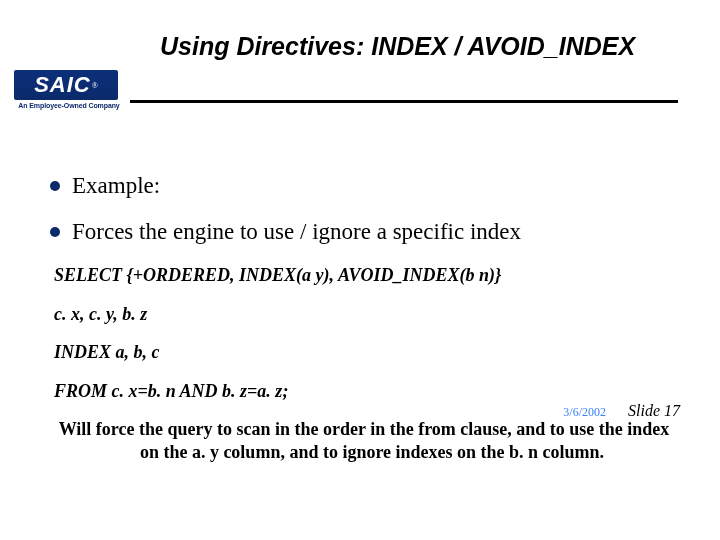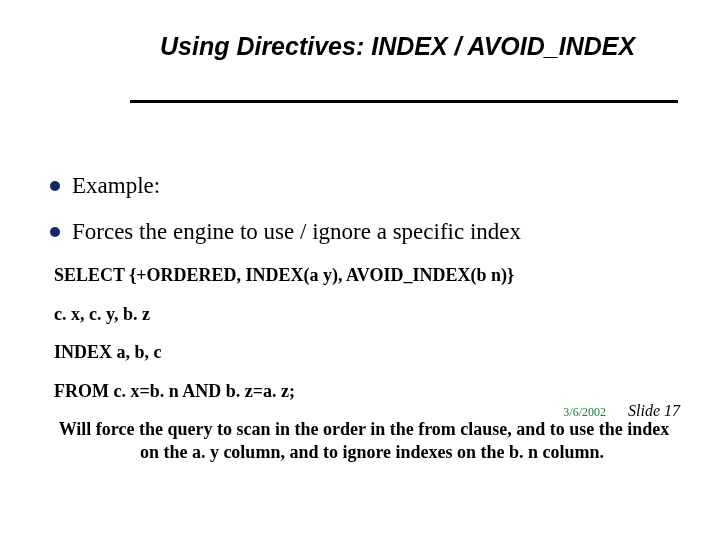--- a/index.html
+++ b/index.html
@@ -87,57 +87,64 @@
     line-height: 1.22;
   }
   .sub {
     font-size: 18px;
     font-weight: bold;
     margin-left: 4px;
     margin-bottom: 16px;
     line-height: 1.25;
   }
   .subline + .subline { margin-bottom: 16px; }
-  .subline { margin-bottom: 16px; }
+  .subline { margin-bottom: 16px; font-style: italic; }
   .explain {
     font-size: 18px;
     font-weight: bold;
     margin-left: 4px;
     line-height: 1.28;
     text-indent: -16px;
     padding-left: 16px;
     text-align: center;
   }
   .footer {
     position: absolute;
     bottom: 16px;
     right: 40px;
     display: flex;
     align-items: baseline;
     gap: 22px;
   }
   .date {
     font-family: "Times New Roman", Times, serif;
     font-size: 12px;
-    color: #15803d;
+    color: #3b82f6;
   }
   .slidenum {
     font-family: "Times New Roman", Times, serif;
     font-style: italic;
     font-size: 16px;
     color: #000;
   }
 </style>
 </head>
 <body>
 
 <div class="slide">
 
   <div class="title">Using Directives:  INDEX / AVOID_INDEX</div>
 
+  <div class="logo-wrap">
+    <div class="logo-box">
+      <span class="logo-text">SAIC</span>
+        <span class="logo-reg">®</span>
+    </div>
+    <div class="logo-tag">An Employee-Owned Company</div>
+  </div>
 
   <div class="rule"></div>
 
   <div class="body">
 
     <div class="bullet-row">
       <div class="bullet"></div>
       <div class="bullet-text">Example:</div>
     </div>
 

